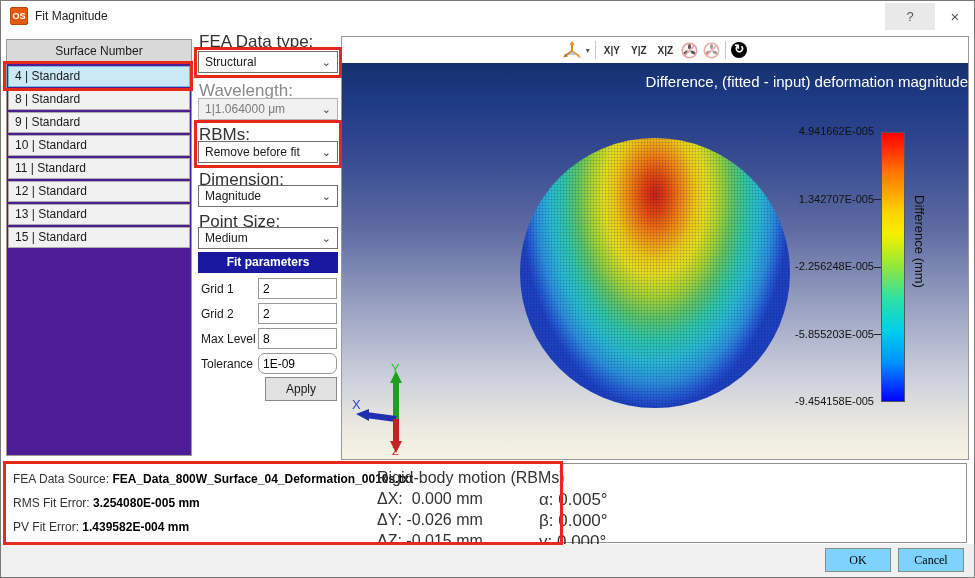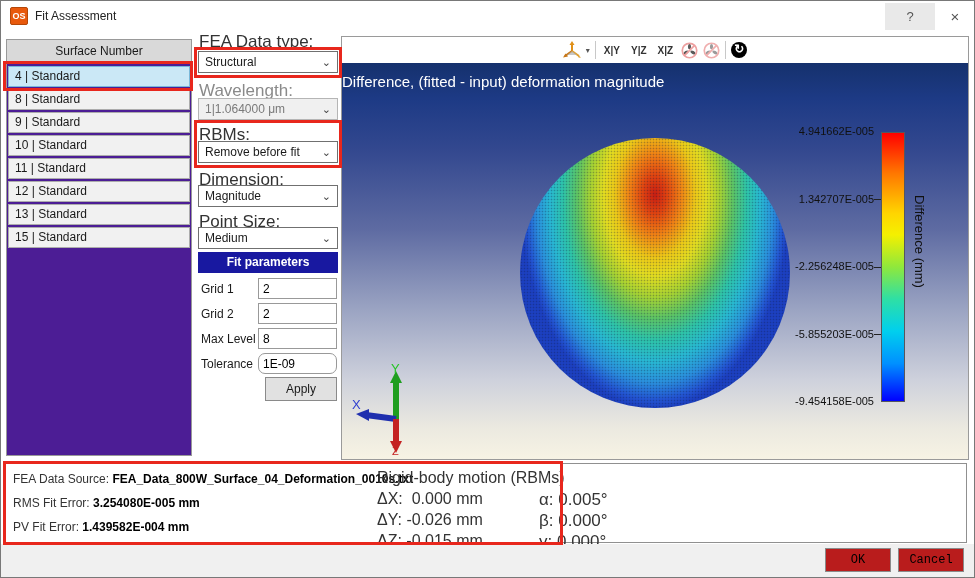--- a/index.html
+++ b/index.html
@@ -55,21 +55,21 @@
   .vp-toolbar { position:absolute; left:0; top:0; width:100%; height:26px; background:#fff;
                 display:flex; align-items:center; justify-content:center; gap:5px; }
   .vp-sep { width:1px; height:18px; background:#c8c8c8; }
   .view-btn { font-size:10px; font-weight:bold; color:#333; padding:0 3px; cursor:default; }
   .tb-caret { font-size:8px; color:#555; }
   .reset-btn { width:16px; height:16px; background:#000; border-radius:50%; color:#fff;
                font-size:12px; font-weight:bold; line-height:15px; text-align:center; cursor:default; }
   .vp-canvas { position:absolute; left:0; top:26px; width:626px; height:396px; overflow:hidden;
                background: linear-gradient(#15316d 0%, #1d3a85 9%, #33488f 22%, #5e6ba2 42%,
                                            #9aa3c2 62%, #ced1dc 80%, #ebe9e0 92%, #f7f3e4 100%); }
-  .vp-title { position:absolute; left:0; top:10px; width:100%; text-align:left; color:#fff;
+  .vp-title { position:absolute; left:0; top:10px; width:100%; text-align:right; color:#fff;
               font-size:15px; }
   .sphere { position:absolute; left:178px; top:75px; width:270px; height:270px; border-radius:50%;
             background:
               radial-gradient(circle at 50% 50%, rgba(15,25,60,0.30) 0 0.7px, rgba(15,25,60,0) 1.1px),
               radial-gradient(farthest-side at 50% 21%,
                 #c81e12 0%, #e04410 9%, #f08214 19%, #ecc918 30%, #e2dc20 38%,
                 #a6d232 48%, #5cc465 58%, #2ec4a8 68%, #28b8d2 78%, #2a90dc 88%, #2355d2 96%, #1c40c0 100%);
             background-size: 3px 3px, 100% 100%; }
   .triad { position:absolute; left:10px; top:300px; width:72px; height:92px; }
   .colorbar { position:absolute; left:539px; top:69px; width:24px; height:270px;
@@ -83,34 +83,34 @@
   
   .status { position:absolute; left:3px; top:462px; width:963px; height:80px; background:#fff;
             border:1px solid #909090; }
   .st-line { position:absolute; left:8px; font-size:12px; color:#333; white-space:nowrap; }
   .st-line b { color:#000; }
   .rbm-col { position:absolute; left:372px; font-size:16px; color:#333; white-space:nowrap; }
   .rbm-greek { position:absolute; left:505px; font-size:17px; color:#333; white-space:nowrap;margin-left:29px; }
 
   
   .bottom-strip { position:absolute; left:0; top:543px; width:100%; height:35px; background:#f0f0f0; }
-  .dlg-btn { position:absolute; top:4px; width:66px; height:24px; background:#b91c1c;
-             border:1px solid #8a8a8a; font-size:12px; font-family:Liberation Mono, monospace;
+  .dlg-btn { position:absolute; top:4px; width:66px; height:24px; background:#7dd3fc;
+             border:1px solid #8a8a8a; font-size:12px; font-family:Liberation Serif, serif;
              text-align:center; line-height:22px; cursor:default; }
   .btn-ok { left:824px; }
   .btn-cancel { left:897px; }
 </style>
 </head>
 <body>
 
 <div class="window">
 
   <div class="titlebar">
     <div class="os-logo">OS</div>
-    <div class="title-text">Fit Assessment</div>
+    <div class="title-text">Fit Magnitude</div>
     <div class="btn-help">?</div>
     <div class="btn-close">×</div>
   </div>
 
   <div class="surface-table">
     <div class="surface-header">Surface Number</div>
     <div class="surface-row selected">4 | Standard</div>
     <div class="surface-row">8 | Standard</div>
     <div class="surface-row">9 | Standard</div>
     <div class="surface-row">10 | Standard</div>

